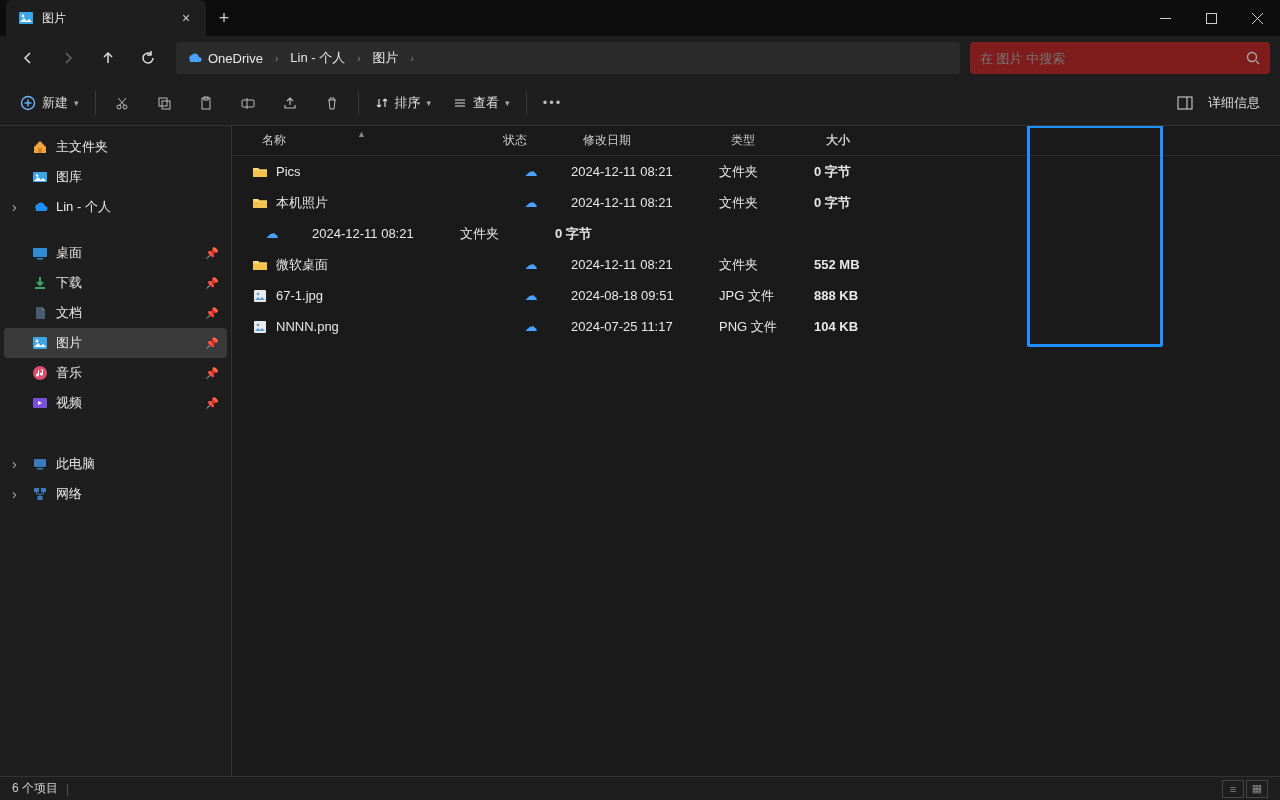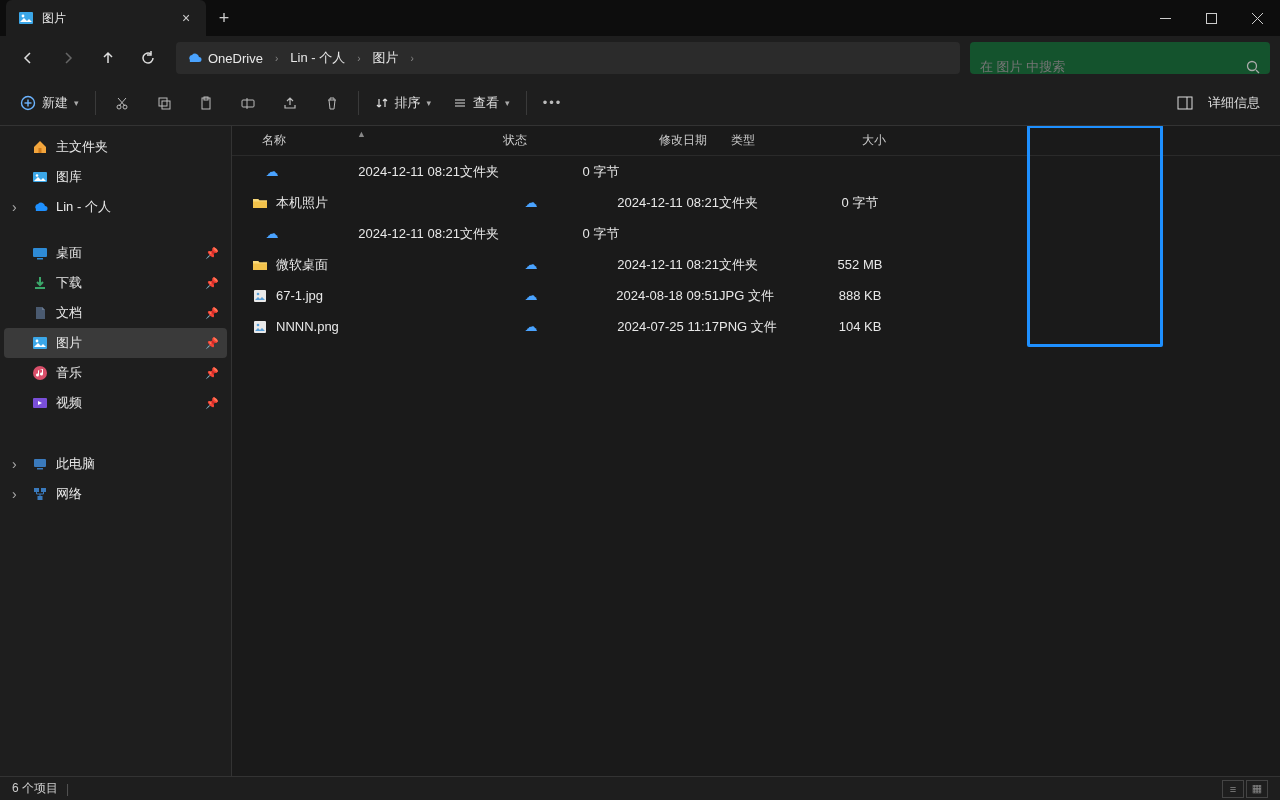--- a/index.html
+++ b/index.html
@@ -11,44 +11,44 @@
 .tab-close { width:16px; color:#ccc; font-size:14px; text-align:center; }
 .newtab { width:36px; text-align:center; color:#ccc; font-size:18px; }
 .winctrl { margin-left:auto; display:flex; }
 .winctrl div { width:46px; height:36px; display:flex; align-items:center; justify-content:center; color:#ccc; }
 .addrbar { height:44px; background:#1e1e1e; display:flex; align-items:center; gap:4px; padding:0 10px; }
 .nbtn { width:36px; height:32px; display:flex; align-items:center; justify-content:center; color:#aaa; border-radius:4px; }
 .bcwrap { flex:1; display:flex; align-items:center; height:32px; background:#2b2b2b; border-radius:4px; padding:0 10px; margin:0 6px; gap:6px; }
 .bcseg { display:flex; align-items:center; gap:6px; }
 .bcseg span { font-size:13px; }
 .chev { color:#888; font-size:10px; padding:0 6px; }
-.search { width:300px; height:32px; background:#14532d; border-radius:4px; display:flex; align-items:flex-end; padding:0 10px; color:#888; gap:6px; }
+.search { width:300px; height:32px; background:#7f1d1d; border-radius:4px; display:flex; align-items:center; padding:0 10px; color:#888; gap:6px; }
 .search input { background:none; border:none; color:#ccc; outline:none; flex:1; font-size:13px; }
 .toolbar { height:46px; background:#1e1e1e; display:flex; align-items:center; padding:0 10px; gap:2px; border-bottom:1px solid #333; }
 .tbtn { height:34px; padding:0 10px; display:flex; align-items:center; gap:6px; color:#ddd; border-radius:4px; font-size:13px; }
 .tbtn.icon-only{padding:0;width:40px;justify-content:center;color:#bbb;}
 .sep { width:1px; height:24px; background:#3a3a3a; margin:0 4px; }
 .details-btn { margin-left:auto; display:flex; align-items:center; gap:15px; padding:0 10px; color:#ddd; }
 .main { flex:1; display:flex; overflow:hidden; }
 .sidebar { width:232px; background:#1e1e1e; border-right:1px solid #333; padding:6px 4px; display:flex; flex-direction:column; gap:1px; }
 .sitem { height:30px; display:flex; align-items:center; gap:8px; padding:0 6px 0 28px; border-radius:4px; font-size:13px; position:relative; }
 .sitem.exp::before{content:"›";position:absolute;left:8px;color:#aaa;font-size:14px;transform:rotate(0deg);}
 .sitem.active{background:#3a3a3a;}
 .sitem .pin{position:absolute;right:8px;color:#888;font-size:11px;}
 .sgap{height:14px;}
 .sic{width:16px;height:16px;display:inline-flex;align-items:center;justify-content:center;font-size:14px;}
 .content { flex:1; background:#1a1a1a; display:flex; flex-direction:column; position:relative; }
 .colhead { height:30px; display:flex; align-items:center; color:#ccc; font-size:12px; border-bottom:1px solid #2a2a2a; position:relative;}
 .colhead>div{padding:0 12px; position:relative;}
 .colhead .sort{position:absolute; left:50%; top:-3px; transform:translateX(-50%); color:#888; font-size:9px;}
 .c-name{width:259px;padding-left:30px!important;}
 .c-stat{width:80px;}
-.c-date{width:148px;text-align:right;}
+.c-date{width:148px;}
 .c-type{width:95px;}
-.c-size{width:120px;text-align:center;}
+.c-size{width:120px;text-align:left;font-weight:bold;}
 .row{height:31px;display:flex;align-items:center;font-size:13px;}
 .row .c-name{display:flex;align-items:center;gap:8px;padding-left:20px!important;}
 .row .c-stat{display:flex;justify-content:center;}
 .row .c-size{padding-right:28px;}
 .highlight-box{position:absolute;border:3px solid #1e90ff;pointer-events:none;left:795px;top:-1px;width:136px;height:222px;z-index:5;border-radius:2px;}
 .status{height:24px;background:#1e1e1e;display:flex;align-items:center;padding:0 12px;font-size:12px;color:#ccc;border-top:1px solid #333;}
 .status .vbtns{margin-left:auto;display:flex;gap:2px;}
 .status .vbtns div{width:22px;height:18px;display:flex;align-items:center;justify-content:center;color:#888;border:1px solid #444;font-size:11px;}
 svg{display:block;}
 .cloud{color:#4aa3ff;font-size:13px;}
@@ -340,20 +340,29 @@
     <div class="highlight-box"></div>
     <div class="colhead">
       <div class="c-name"><span>名称</span><span class="sort">▲</span></div>
       <div class="c-stat">状态</div>
       <div class="c-date">修改日期</div>
       <div class="c-type">类型</div>
       <div class="c-size">大小</div>
     </div>
     <div id="rows">
         <div class="row">
+          <div class="c-name">
+            <span>
+              <svg class="fico" viewBox="0 0 16 16">
+                <path d="M1 4h5l1.5 1.5H15V13H1z" fill="#f2c24b"></path>
+                <path d="M1 4h5l1.5 1.5H15v1H1z" fill="#f7d87a"></path>
+              </svg>
+            </span>
+            <span>Pics</span>
+          </div>
           <div class="c-stat">
             <span class="cloud">☁</span>
           </div>
           <div class="c-date">2024-12-11 08:21</div>
           <div class="c-type">文件夹</div>
           <div class="c-size">0 字节</div>
         </div>
         <div class="row">
           <div class="c-name">
             <span>

